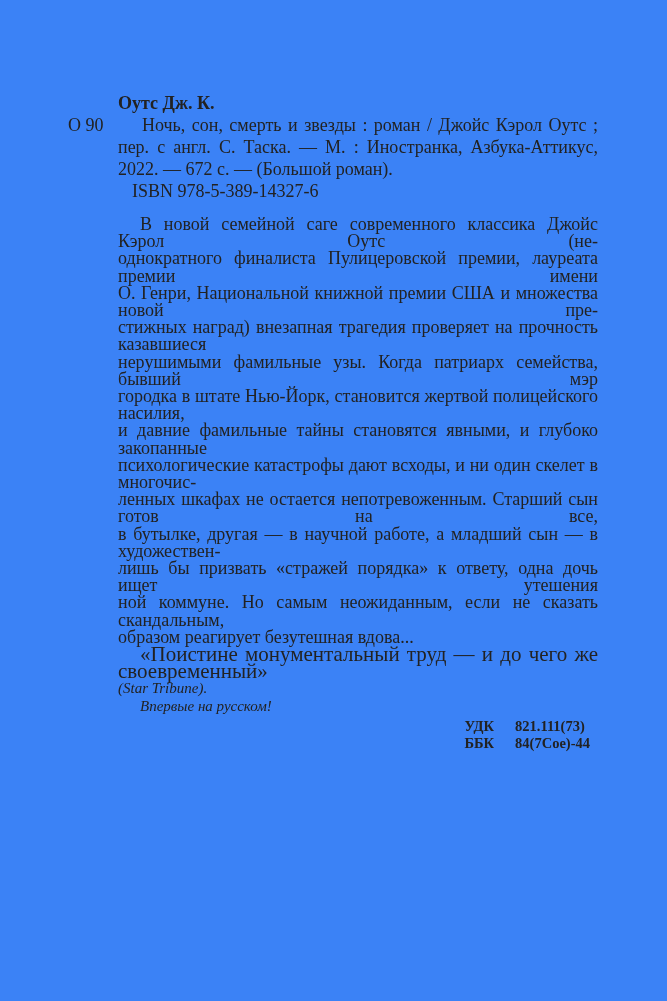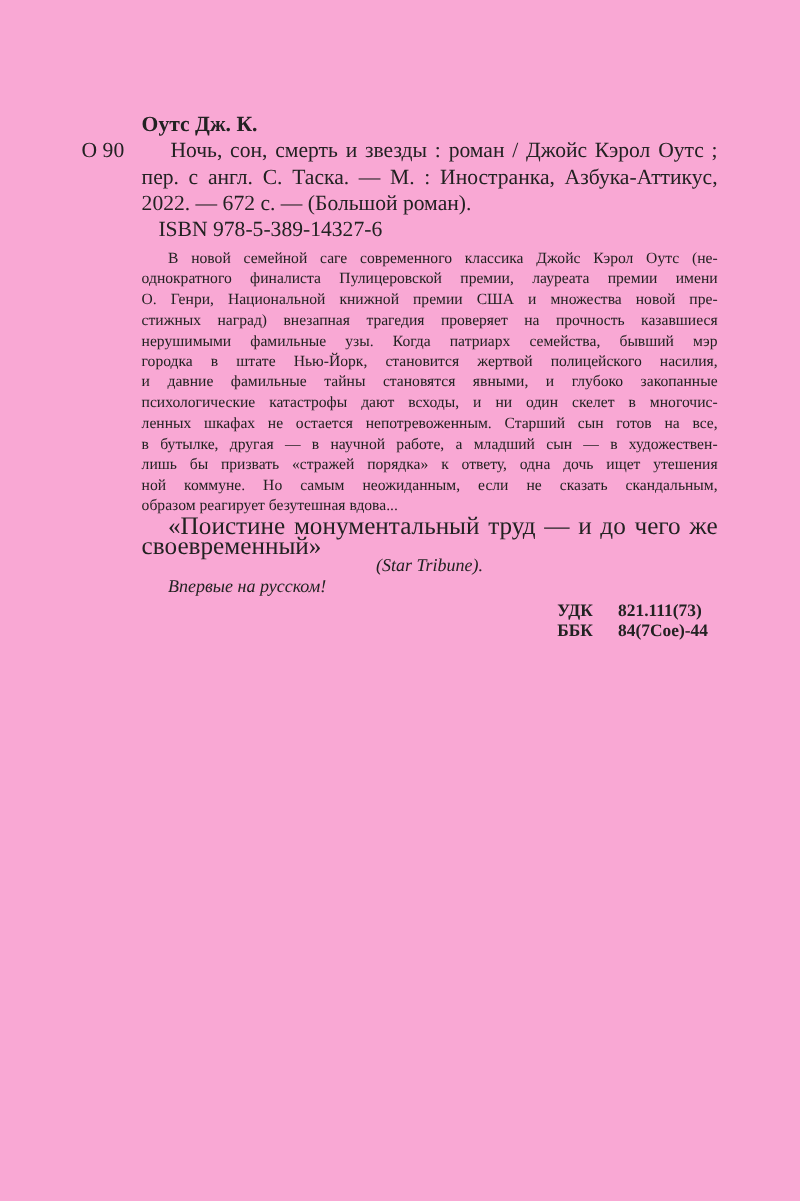--- a/index.html
+++ b/index.html
@@ -1,20 +1,20 @@
 <!DOCTYPE html>
 <html><head>
 <meta charset="utf-8">
 <style>
   html, body { margin: 0; padding: 0; background: #ffffff; }
   .page {
     position: relative;
     width: 667px;
     height: 1001px;
-    background: #f9a8d4;
+    background: #3b82f6;
     overflow: hidden;
     font-family: "Liberation Serif", "DejaVu Serif", serif;
     color: #222222;
   }
   .content {
     position: absolute;
     left: 118px;
     top: 92px;
     width: 480px;
   }
@@ -43,43 +43,42 @@
   .bib-lines .bib-line:last-child {
     text-align-last: left;
   }
   .isbn {
     font-size: 18px;
     line-height: 22px;
     text-indent: 14px;
   }
   
   .annotation {
-    margin-top: 4px;
-    font-size: 13px;
+    margin-top: 14px;
+    font-size: 18px;
     line-height: 17.2px;
   }
   .annotation .ann-line {
     text-align: justify;
     text-align-last: justify;
   }
   .annotation .ann-line:first-child { text-indent: 22px; }
   .annotation .ann-line:last-child { text-align-last: left; }
   
   .review-quote {
     font-size: 21px;
     line-height: 17.2px;
     text-indent: 22px;
     text-align: justify;
     text-align-last: justify;
   }
   .review-source {
     font-size: 15px;
     line-height: 17.2px;
     font-style: italic;
-    text-align: center;
   }
   .first-translation-note {
     font-size: 15px;
     line-height: 17.2px;
     font-style: italic;
     text-indent: 22px;
   }
   
   .codes {
     margin-top: 3px;

